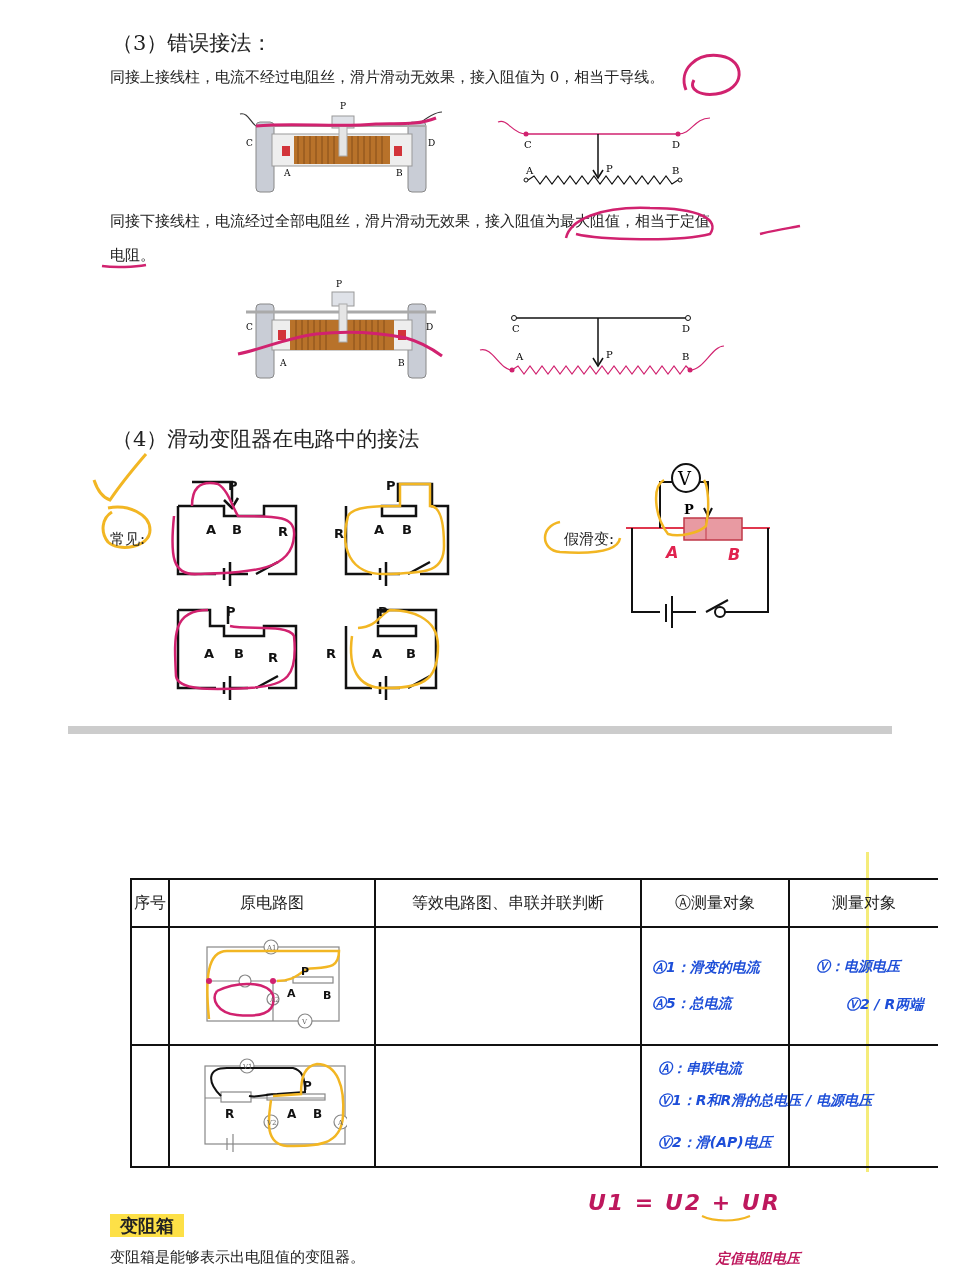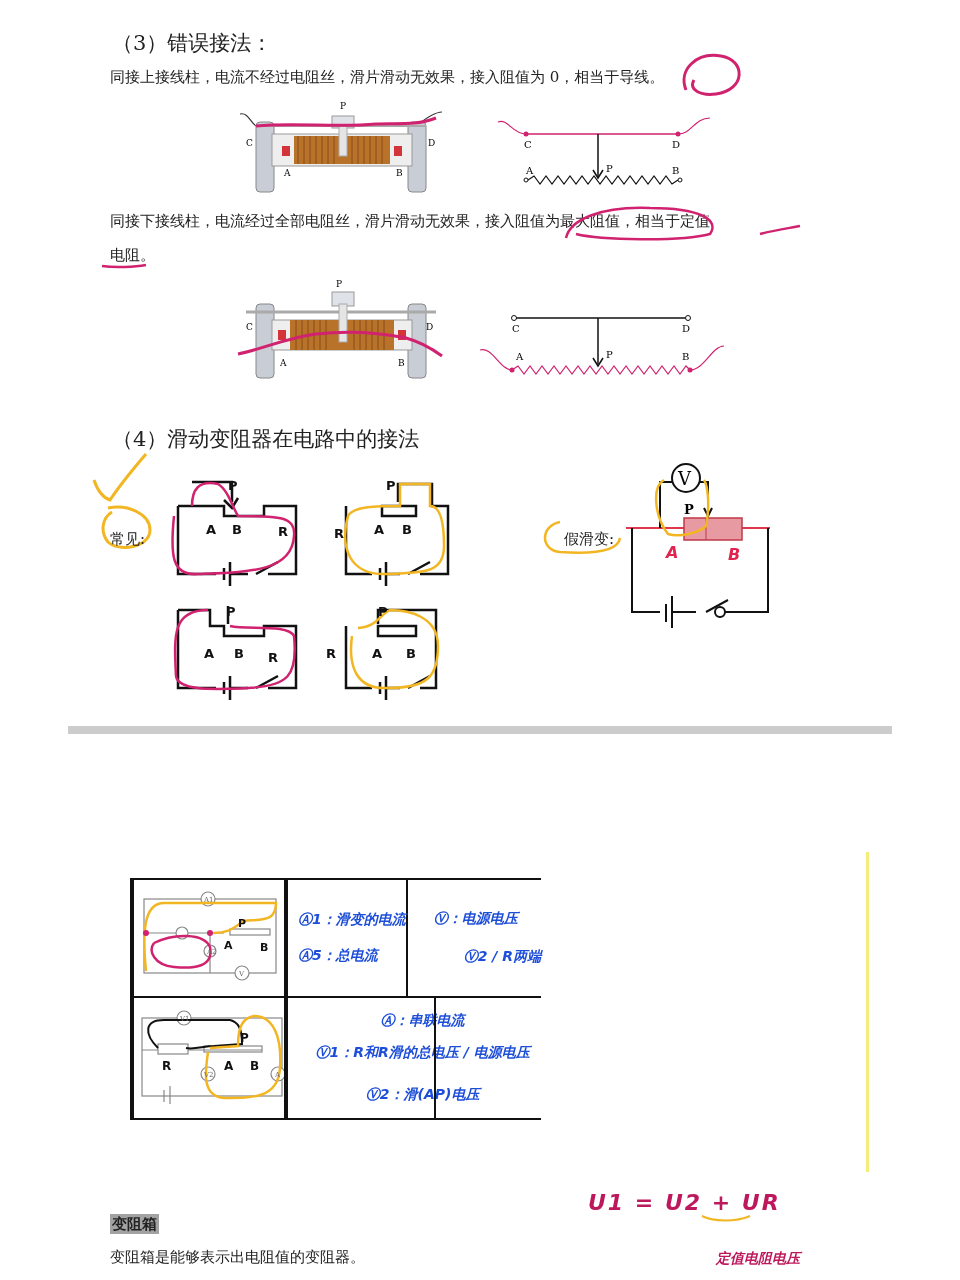--- a/index.html
+++ b/index.html
@@ -5,21 +5,21 @@
   html, body { margin:0; padding:0; background:#ffffff; }
   body { width:960px; height:1280px; position:relative; overflow:hidden;
          font-family:"DejaVu Serif", "Liberation Serif", serif; color:#222; }
   .abs { position:absolute; }
   .txt { font-size:15px; line-height:22px; white-space:nowrap; }
   .heading { font-size:21px; }
   .divider { position:absolute; left:68px; top:726px; width:824px; height:8px; background:#cccccc; }
   table.grid { position:absolute; left:130px; top:878px; border-collapse:collapse; }
   table.grid td, table.grid th { border:2px solid #111; padding:0; font-weight:normal;
          font-family:"DejaVu Sans", "Liberation Sans", sans-serif; font-size:16px; color:#222; text-align:center; }
-  .hl { background:#a3a3a3; font-weight:bold; font-family:"DejaVu Sans","Liberation Sans",sans-serif; font-size:15px; padding:1px 2px; }
+  .hl { background:#fde047; font-weight:bold; font-family:"DejaVu Sans","Liberation Sans",sans-serif; font-size:18px; padding:1px 10px; }
   .hand { font-family:"DejaVu Sans", "Liberation Sans", sans-serif; font-weight:bold; color:#1d4ed8; font-size:14px; font-style:italic; }
   .hand-y { color:#be185d; font-family:"DejaVu Sans","Liberation Sans",sans-serif; font-weight:bold; font-style:italic; }
   .yline { position:absolute; left:866px; top:852px; width:3px; height:320px; background:#f5ec7a; }
 </style>
 </head>
 <body>
 
 <div class="abs txt heading" style="left:112px; top:32px;">（3）错误接法：</div>
 <div class="abs txt" style="left:110px; top:66px;">同接上接线柱，电流不经过电阻丝，滑片滑动无效果，接入阻值为 0，相当于导线。</div>
 <svg class="abs" style="left:676px; top:50px;" width="72" height="54">
@@ -205,20 +205,27 @@
   <text x="46" y="102" font-family="DejaVu Sans, sans-serif" font-weight="bold" font-style="italic" font-size="16" fill="#e0234f">A</text>
   <text x="108" y="104" font-family="DejaVu Sans, sans-serif" font-weight="bold" font-style="italic" font-size="16" fill="#e0234f">B</text>
 </svg>
 
 <div class="divider"></div>
 
 <div class="yline"></div>
 
 <table class="grid">
   <tbody>
+      <tr style="height:48px;">
+    <th style="width:34px; font-size:16px; line-height:18px; text-align:left; padding-left:2px;">序号</th>
+    <th style="width:204px;">原电路图</th>
+    <th style="width:192px; line-height:20px; padding:0 36px;">等效电路图、串联并联判断</th>
+    <th style="width:146px;">Ⓐ测量对象</th>
+    <th style="width:148px; border-right:none;">测量对象</th>
+  </tr>
   <tr style="height:118px;">
     <td></td>
     <td>
       <svg width="150" height="90">
         <g stroke="#888" stroke-width="1.2" fill="none">
           <rect x="10" y="8" width="132" height="74"></rect>
           <line x1="10" y1="42" x2="90" y2="42"></line>
           <line x1="76" y1="42" x2="76" y2="82"></line>
           <rect x="96" y="38" width="40" height="6"></rect>
           <circle cx="74" cy="8" r="7" fill="#fff"></circle>
@@ -276,21 +283,21 @@
               <text x="106" y="34">P</text>
         </g>
         <g font-family="DejaVu Serif, serif" font-size="7" fill="#666">
           <text x="46" y="13">V1</text>
               <text x="70" y="69">V2</text>
               <text x="141" y="69">A</text>
         </g>
       </svg>
     </td>
     <td></td>
-    <td colspan="2" style="text-align:center; padding-left:16px; border-right:none; position:relative;">
+    <td colspan="2" style="text-align:left; padding-left:16px; border-right:none; position:relative;">
       <div class="hand" style="margin-bottom:14px;">Ⓐ：串联电流</div>
       <div class="hand" style="margin-bottom:24px;">Ⓥ1：R和R滑的总电压 / 电源电压</div>
       <div class="hand">Ⓥ2：滑(AP)电压</div>
       <div style="position:absolute; left:146px; top:0; bottom:0; border-left:2px solid #111;"></div>
     </td>
   </tr>
 </tbody>
   </table>
 
 <div class="abs hand-y" style="left:588px; top:1190px; font-size:22px; letter-spacing:2px;">U1 = U2 + UR</div>

